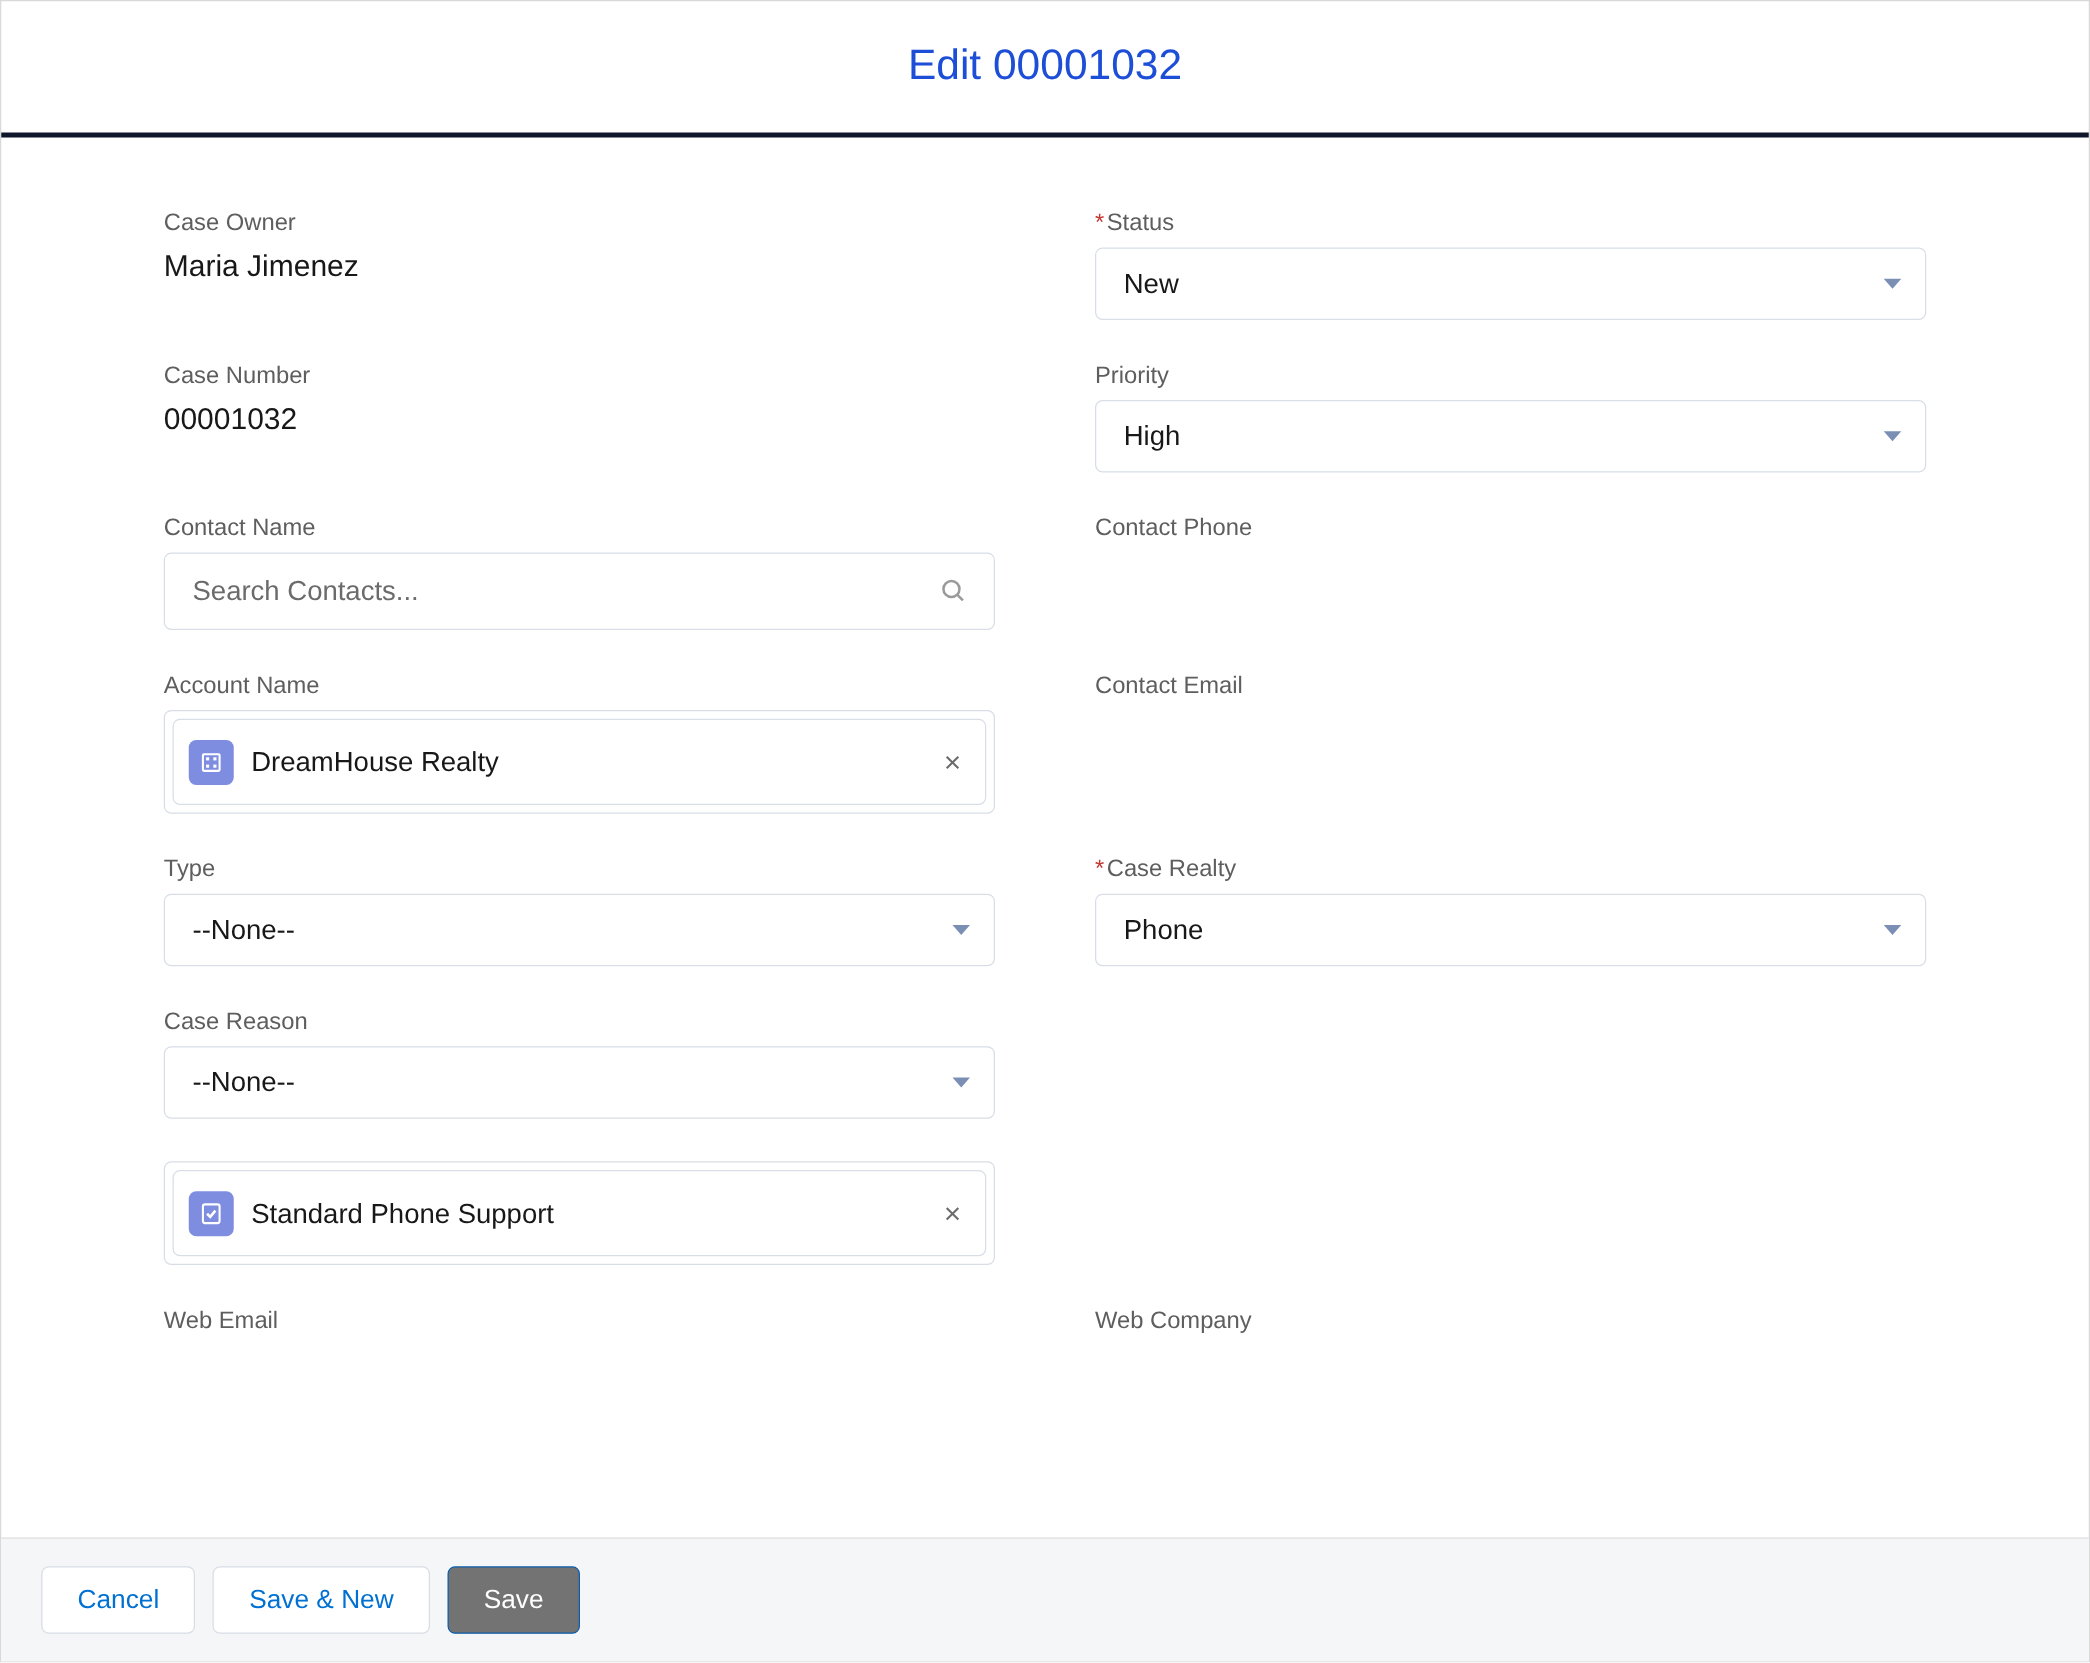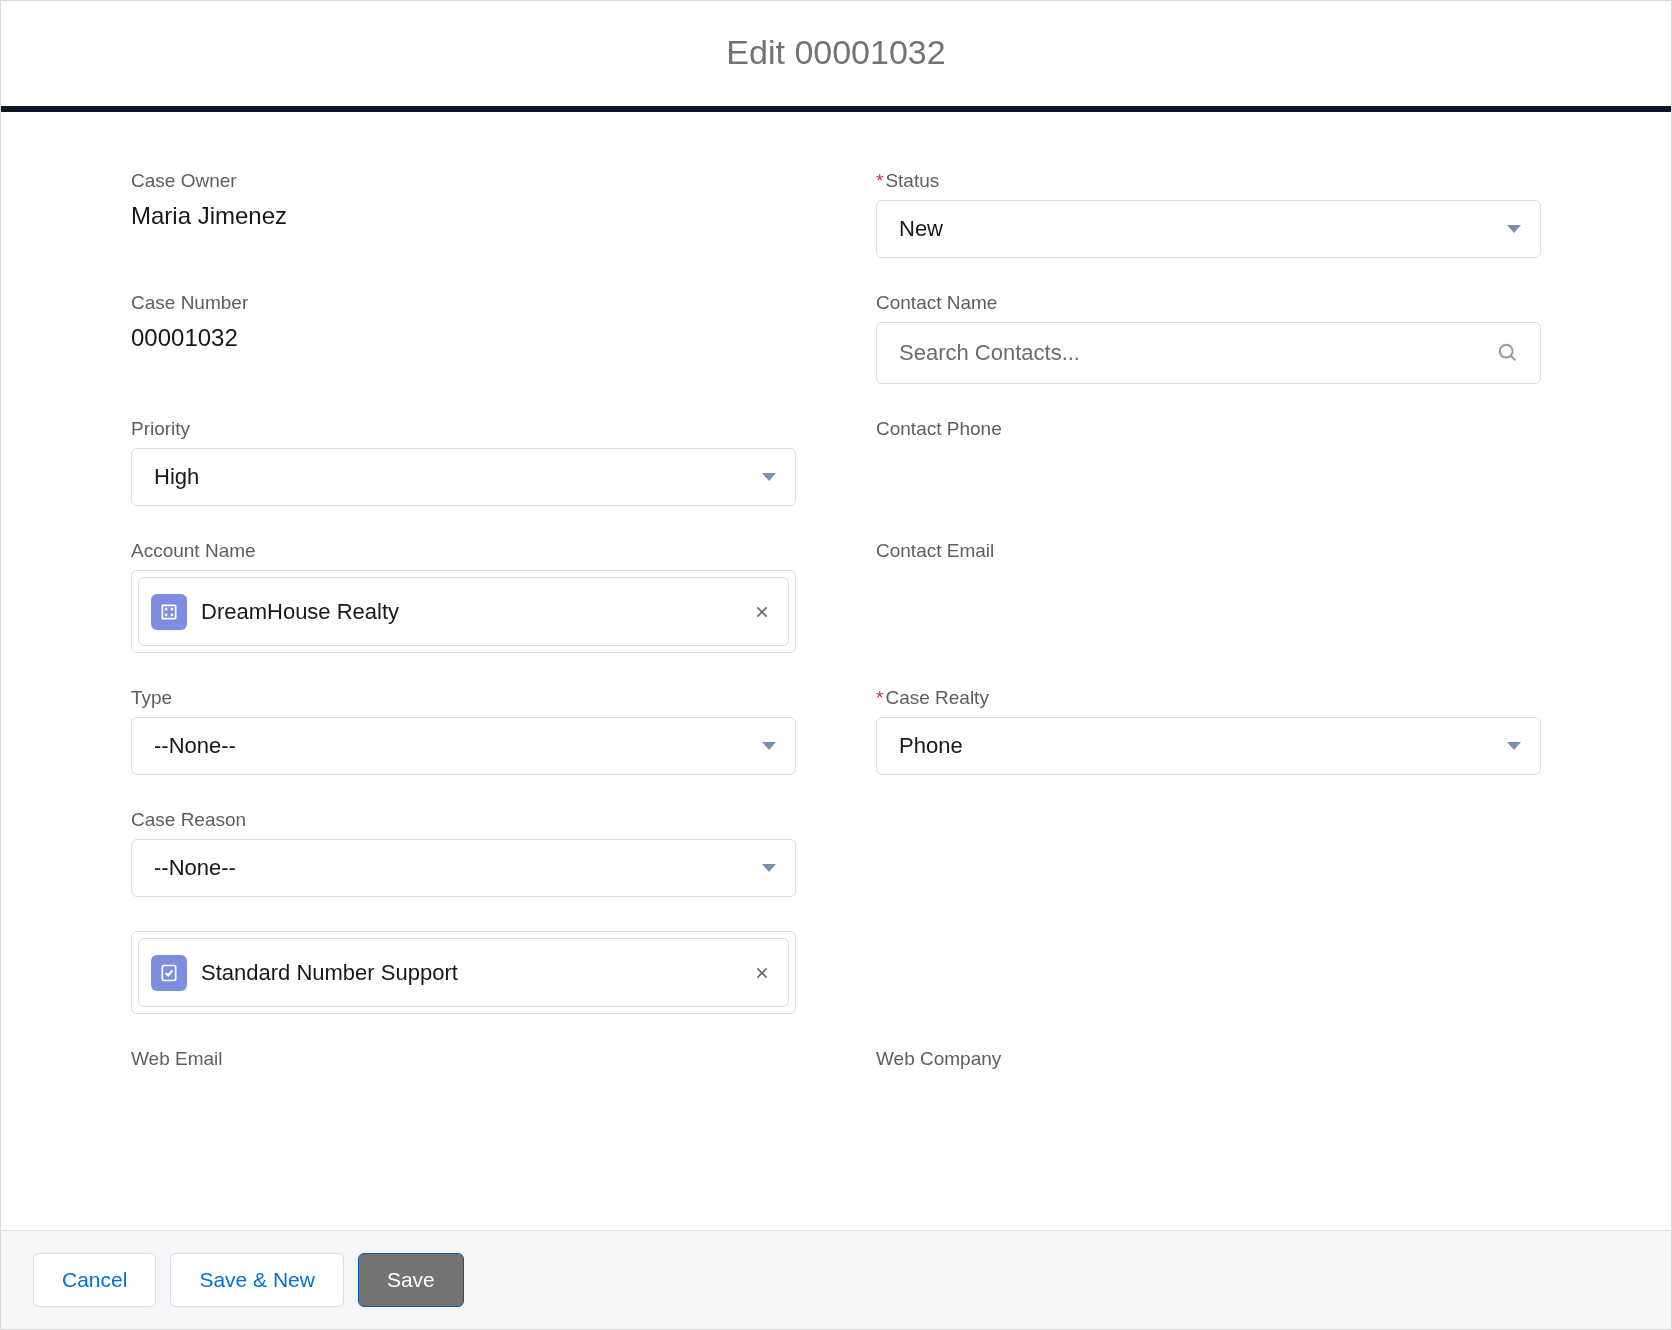--- a/index.html
+++ b/index.html
@@ -13,24 +13,24 @@
       border: 1px solid #d9d9d9;
       width: 1672px;
       height: 1330px;
       display: flex;
       flex-direction: column;
       position: relative;
     }
     .modal-header {
       text-align: center;
       padding: 32px 0 34px 0;
-      border-bottom: 6px solid #0f172a;
+      border-bottom: 4px solid #0f172a;
       font-size: 34px;
       font-weight: 300;
-      color: #737373;
+      color: #1d4ed8;
     }
     .modal-body {
       flex: 1;
       overflow: auto;
       padding: 58px 130px 20px 130px;
     }
     .form-grid {
       display: grid;
       grid-template-columns: 1fr 1fr;
       column-gap: 80px;
@@ -214,39 +214,39 @@
           <span class="select-caret"></span>
         </div>
       </div>
 
       <div class="field">
         <span class="field-label">Case Number</span>
         <div class="field-value">00001032</div>
       </div>
 
       <div class="field">
+        <span class="field-label">Priority</span>
+        <div class="select-wrap">
+          <div class="select">
+            <span>High</span>
+          </div>
+          <span class="select-caret"></span>
+        </div>
+      </div>
+
+      <div class="field">
         <span class="field-label">Contact Name</span>
         <div class="lookup-wrap">
           <input class="lookup-input" placeholder="Search Contacts..." style="">
           <span class="search-icon">
             <svg width="22" height="22" viewBox="0 0 24 24" fill="none" stroke="currentColor" stroke-width="2.2">
                 <circle cx="10" cy="10" r="7"></circle>
                 <line x1="20" y1="20" x2="15" y2="15"></line>
               </svg>
           </span>
-        </div>
-      </div>
-
-      <div class="field">
-        <span class="field-label">Priority</span>
-        <div class="select-wrap">
-          <div class="select">
-            <span>High</span>
-          </div>
-          <span class="select-caret"></span>
         </div>
       </div>
 
       <div class="field">
         <span class="field-label">Contact Phone</span>
         <div class="field-value"></div>
       </div>
 
       <div class="field">
         <span class="field-label">Account Name</span>
@@ -313,21 +313,21 @@
 
       <div class="field">
         <div class="pill-outer">
           <div class="pill">
             <span class="pill-icon entitle">
               <svg width="20" height="20" viewBox="0 0 24 24" fill="#fff">
                   <rect x="4" y="3" width="16" height="18" rx="2" fill="none" stroke="#fff" stroke-width="2"></rect>
                   <polyline points="8,12 11,15 16,9" fill="none" stroke="#fff" stroke-width="2.5"></polyline>
                 </svg>
             </span>
-            <span class="pill-text">Standard Number Support</span>
+            <span class="pill-text">Standard Phone Support</span>
             <button class="pill-remove">
               <svg width="16" height="16" viewBox="0 0 24 24" stroke="#6b6b6b" stroke-width="2.5">
                   <line x1="5" y1="5" x2="19" y2="19"></line>
                   <line x1="19" y1="5" x2="5" y2="19"></line>
                 </svg>
             </button>
           </div>
         </div>
       </div>
 

